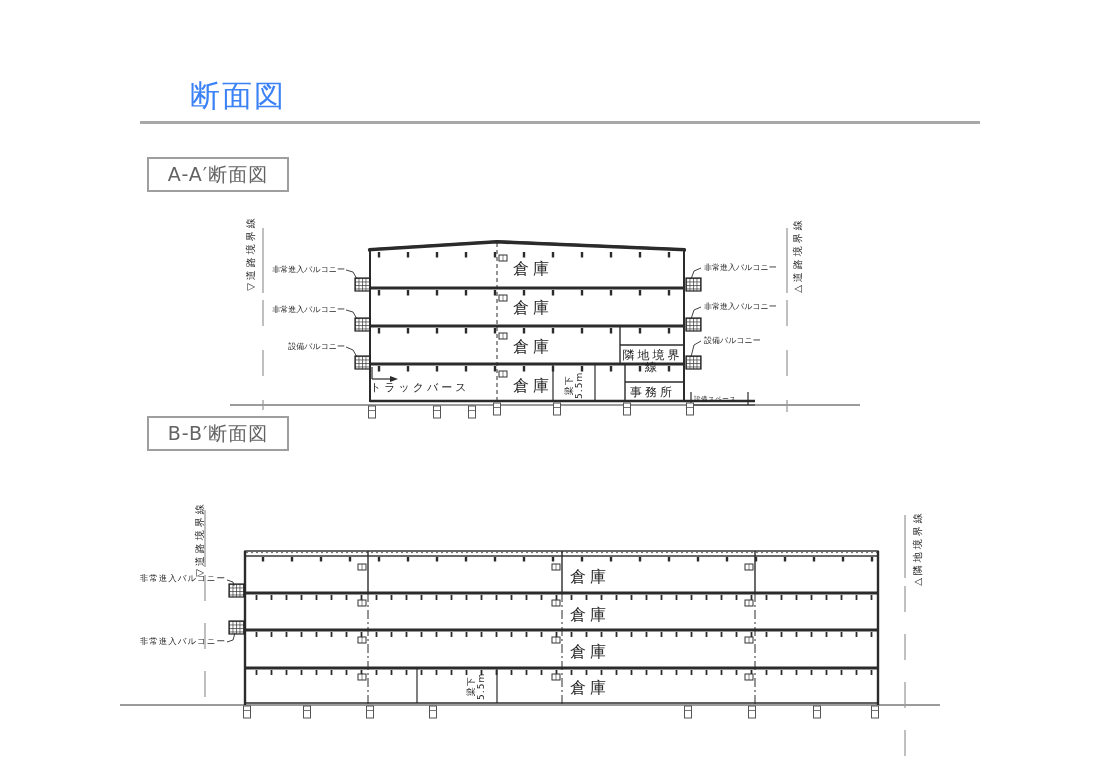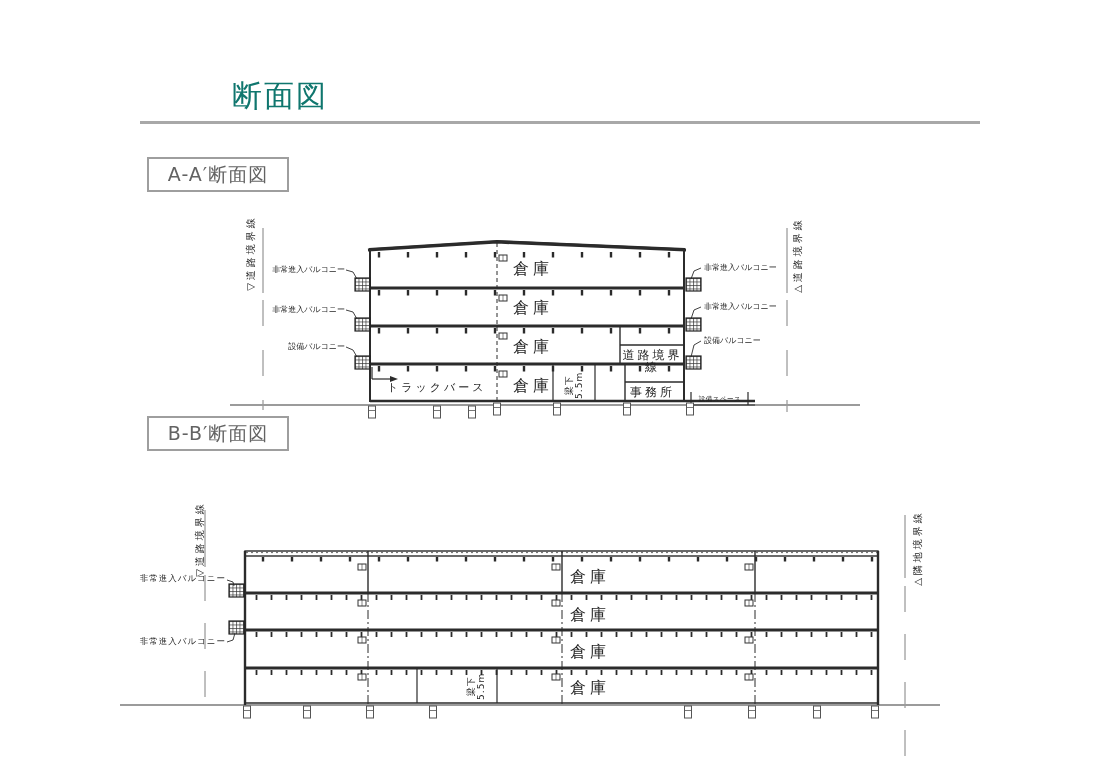--- a/index.html
+++ b/index.html
@@ -1,19 +1,19 @@
 <!DOCTYPE html>
 <html><head>
 <meta charset="utf-8">
 <style>
   html,body{margin:0;padding:0;background:#ffffff;}
   body{width:1117px;height:784px;position:relative;overflow:hidden;
        font-family:"DejaVu Sans","Liberation Sans",sans-serif;color:#1f1f1f;}
   .abs{position:absolute;}
-  #page-title{left:190px;top:76px;font-size:30px;color:#0f766e;letter-spacing:2px;font-weight:500;margin-left:42px;}
+  #page-title{left:190px;top:76px;font-size:30px;color:#3b82f6;letter-spacing:2px;font-weight:500;}
   #title-rule{left:140px;top:121px;width:840px;height:3px;background:#a8a8a8;}
   .sec-heading{width:138px;height:31px;border:2px solid #9e9e9e;color:#636363;
        font-size:19px;display:flex;align-items:center;justify-content:center;letter-spacing:1px;background:#fff;text-align:center;}
   #heading-a{left:147px;top:157px;}
   #heading-b{left:147px;top:416px;}
   svg{position:absolute;left:0;top:0;}
   .lbl{position:absolute;font-size:8px;color:#1f1f1f;white-space:nowrap;line-height:1;}
   .lbl.right-align{text-align:right;}
   .room{position:absolute;font-size:16px;letter-spacing:4px;text-align:center;line-height:1;}
   .bigroom{position:absolute;font-size:12px;letter-spacing:3px;text-align:center;line-height:1;}
@@ -231,24 +231,24 @@
 <div class="lbl right-align" style="left:262px;top:343px;width:83px;">設備バルコニー</div>
 
 <div class="lbl" style="left:704px;top:264px;">非常進入バルコニー</div>
 <div class="lbl" style="left:704px;top:303px;">非常進入バルコニー</div>
 <div class="lbl" style="left:704px;top:337px;">設備バルコニー</div>
 
 <div class="room" style="left:512px;top:261px;width:42px;">倉庫</div>
 <div class="room" style="left:512px;top:300px;width:42px;">倉庫</div>
 <div class="room" style="left:512px;top:339px;width:42px;">倉庫</div>
 <div class="room" style="left:512px;top:378px;width:42px;">倉庫</div>
-<div class="bigroom" style="left:621px;top:349px;width:63px;">道路境界線</div>
+<div class="bigroom" style="left:621px;top:349px;width:63px;">隣地境界線</div>
 <div class="bigroom" style="left:621px;top:386px;width:63px;font-family:Liberation Serif, serif;">事務所</div>
-<div class="lbl" style="left:387px;top:382px;font-size:11px;letter-spacing:3px;">トラックバース</div>
-<div class="tiny" style="left:694px;top:395px;width:52px;text-align:center;">設備スペース</div>
+<div class="lbl" style="left:370px;top:382px;font-size:11px;letter-spacing:3px;">トラックバース</div>
+<div class="tiny" style="left:694px;top:395px;width:52px;">設備スペース</div>
 
 <div class="beam" style="left:556px;top:366px;">
   <div class="beam-inner">
     <span>梁下</span>
     <span>5.5m</span>
   </div>
 </div>
 
 <div class="vlabel" style="left:192px;top:494px;height:90px;">
   <span>▽道路境界線</span>

